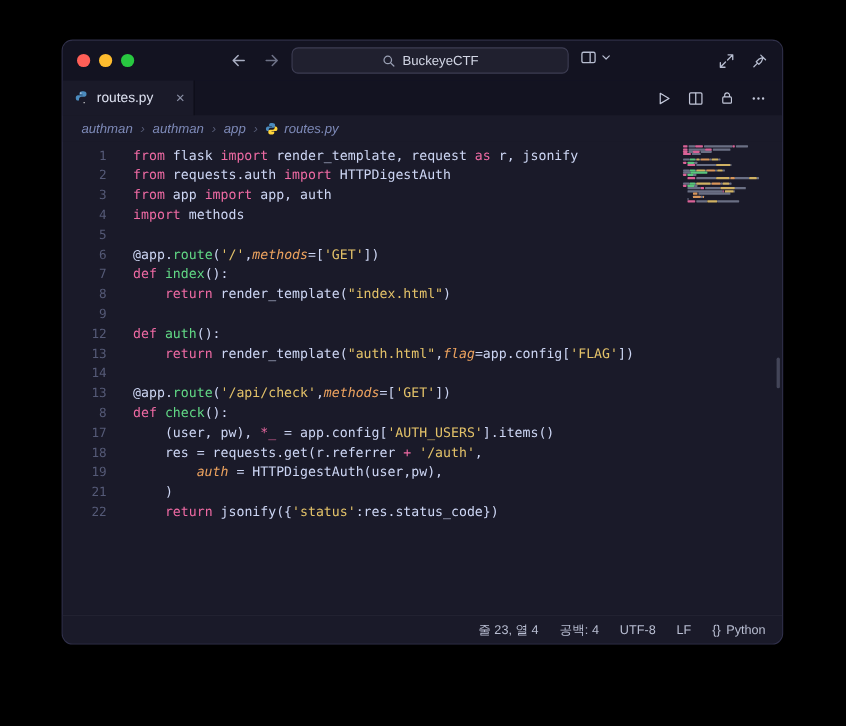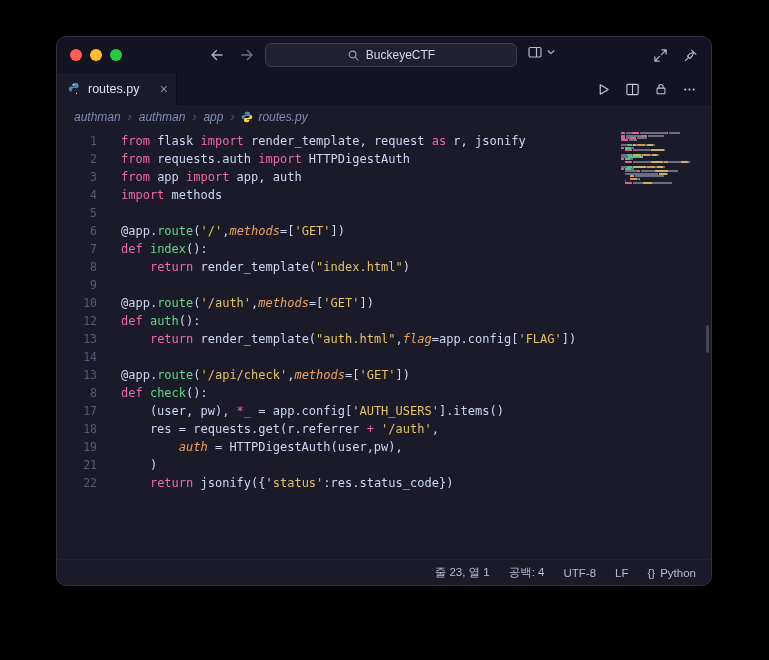--- a/index.html
+++ b/index.html
@@ -237,24 +237,20 @@
         </div>
         <div class="line">
           <span class="gutter">8</span>
           <span class="code"><span class="tk-tx">    </span><span class="tk-kw">return</span><span class="tk-tx"> render_template(</span><span class="tk-str">"index.html"</span><span class="tk-tx">)</span></span>
         </div>
         <div class="line">
           <span class="gutter">9</span>
           <span class="code"></span>
         </div>
         <div class="line">
-          <span class="gutter">10</span>
-          <span class="code"><span class="tk-tx">@app.</span><span class="tk-fn">route</span><span class="tk-tx">(</span><span class="tk-str">'/auth'</span><span class="tk-tx">,</span><span class="tk-pr">methods</span><span class="tk-tx">=[</span><span class="tk-str">'GET'</span><span class="tk-tx">])</span></span>
-        </div>
-        <div class="line">
           <span class="gutter">12</span>
           <span class="code"><span class="tk-kw">def</span><span class="tk-tx"> </span><span class="tk-fn">auth</span><span class="tk-tx">():</span></span>
         </div>
         <div class="line">
           <span class="gutter">13</span>
           <span class="code"><span class="tk-tx">    </span><span class="tk-kw">return</span><span class="tk-tx"> render_template(</span><span class="tk-str">"auth.html"</span><span class="tk-tx">,</span><span class="tk-pr">flag</span><span class="tk-tx">=app.config[</span><span class="tk-str">'FLAG'</span><span class="tk-tx">])</span></span>
         </div>
         <div class="line">
           <span class="gutter">14</span>
           <span class="code"></span>
@@ -439,21 +435,21 @@
           <span class="mm-tok dim" style="width: 9.9px; background: rgb(205, 214, 244);"></span>
           <span class="mm-tok" style="width: 8.8px; background: rgb(227, 194, 105);"></span>
           <span class="mm-tok dim" style="width: 19.8px; background: rgb(205, 214, 244);"></span>
         </div>
         <div class="mm-line"></div>
       </div>
     <div class="scroll-thumb"></div>
   </div>
 
   <div class="statusbar">
-    <span class="status-item">줄 23, 열 1</span>
+    <span class="status-item">줄 23, 열 4</span>
     <span class="status-item">공백: 4</span>
     <span class="status-item">UTF-8</span>
     <span class="status-item">LF</span>
     <span class="status-item">
       <span>{}</span>
       <span>Python</span>
     </span>
   </div>
 
 </div>

